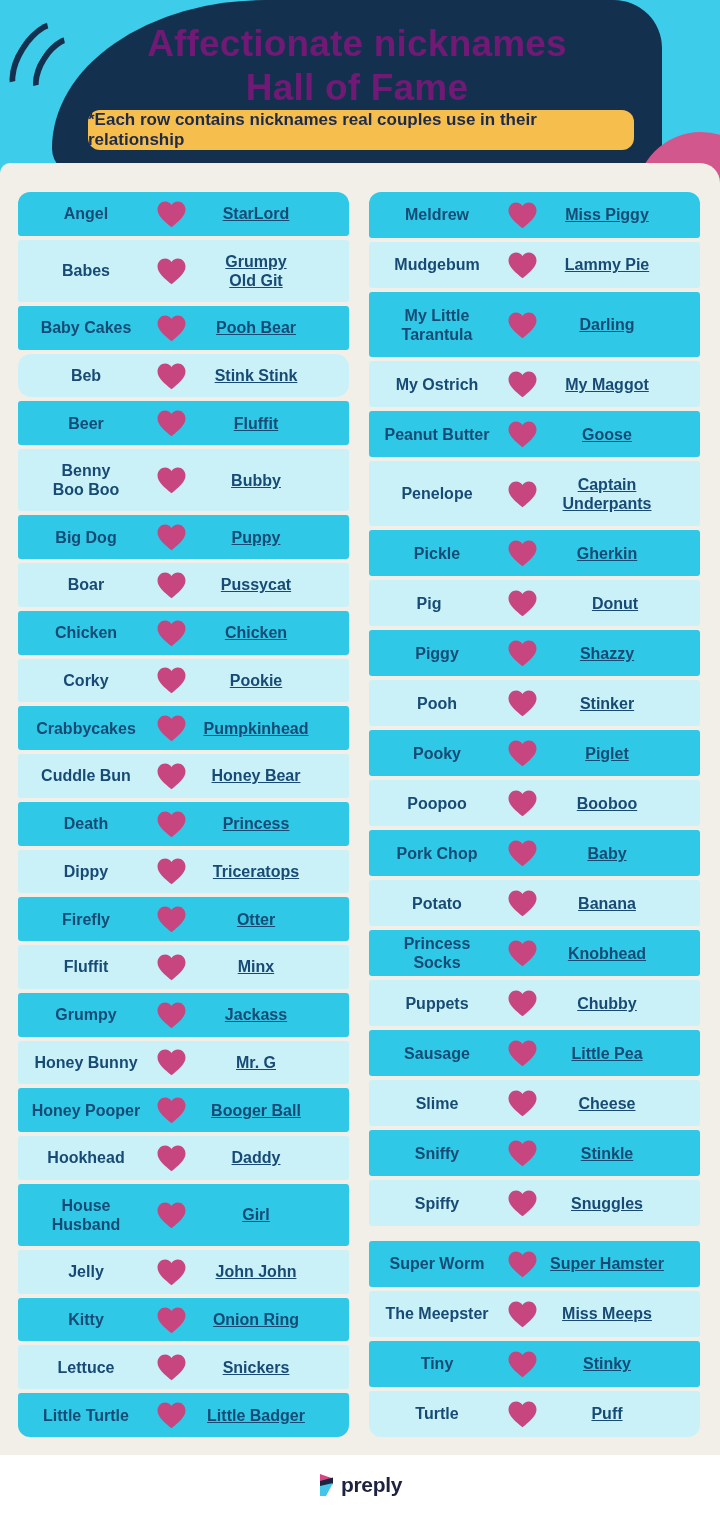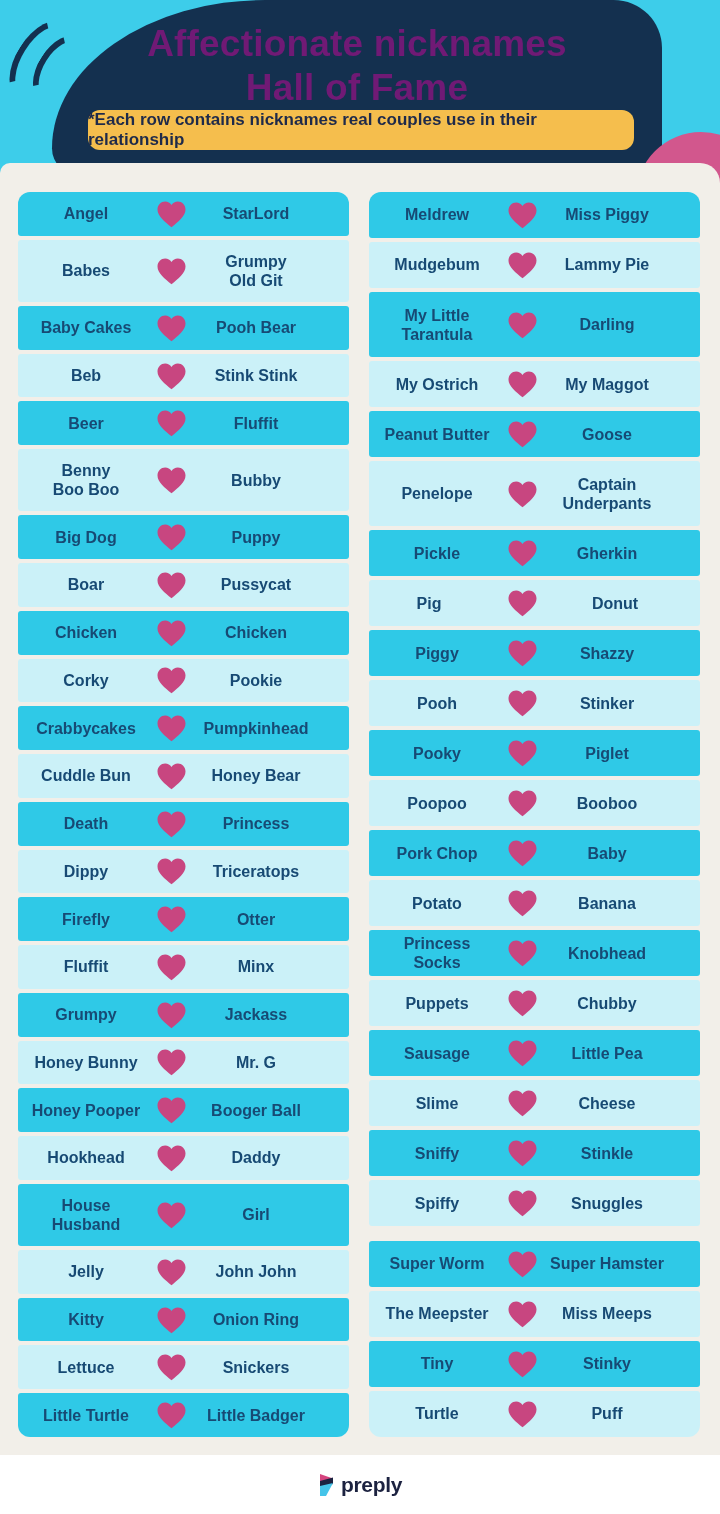--- a/index.html
+++ b/index.html
@@ -34,21 +34,21 @@
         display:flex; gap:20px;}
   .col{flex:1 1 0; display:flex; flex-direction:column; gap:4px; height:100%;}
   .row{display:flex; align-items:center; min-height:0; border-radius:3px;
         background:var(--c-row-light,#CBF1F8);}
   .col .row:nth-child(odd){background:var(--c-row-dark,#2FC9E7);}
   .col .row:first-child{border-radius:12px 12px 3px 3px;}
   .col .row:last-child{border-radius:3px 3px 12px 12px;}
   .cell{flex:1 1 0; text-align:center; color:var(--c-row-text,#174A74);
         font-size:16px; font-weight:700; line-height:19px; white-space:pre-line;}
   .cell-left{padding-left:11px;}
-  .cell-right{padding-right:36px;}
+  .cell-right{padding-right:36px;text-decoration:underline;}
   .heart{width:56px; display:flex; align-items:center; justify-content:center; flex:0 0 auto;}
   .heart svg{width:31px; height:28px; display:block;}
 
   
   .footer{position:absolute; left:0; bottom:0; width:720px; height:59px;
         background:var(--c-footer-white,#FFFFFF);
         display:flex; align-items:center; justify-content:center; gap:6px;}
   .brand-icon svg{display:block; width:17px; height:24px;}
   .brand-text{color:var(--c-brand-text,#1C2240); font-size:21px; font-weight:700;
         letter-spacing:-0.3px;}
@@ -96,21 +96,21 @@
           </div>
           <div class="row" style="flex: 1 1 0px;">
             <div class="cell cell-left">Baby Cakes</div>
             <div class="heart">
               <svg viewBox="0 0 32 29">
                 <path d="M16 28.2 C9 22.5 1.5 16.6 1.5 9.8 C1.5 5 5.2 1.6 9.4 1.6 C12.2 1.6 14.6 3 16 5.2 C17.4 3 19.8 1.6 22.6 1.6 C26.8 1.6 30.5 5 30.5 9.8 C30.5 16.6 23 22.5 16 28.2 Z" fill="var(--c-heart-pink,#C84680)"></path>
               </svg>
             </div>
             <div class="cell cell-right">Pooh Bear</div>
           </div>
-          <div class="row" style="flex: 1 1 0px;">
+          <div class="row" style="flex: 1 1 0px; border-radius: 13px;">
             <div class="cell cell-left">Beb</div>
             <div class="heart">
               <svg viewBox="0 0 32 29">
                 <path d="M16 28.2 C9 22.5 1.5 16.6 1.5 9.8 C1.5 5 5.2 1.6 9.4 1.6 C12.2 1.6 14.6 3 16 5.2 C17.4 3 19.8 1.6 22.6 1.6 C26.8 1.6 30.5 5 30.5 9.8 C30.5 16.6 23 22.5 16 28.2 Z" fill="var(--c-heart-pink,#C84680)"></path>
               </svg>
             </div>
             <div class="cell cell-right">Stink Stink</div>
           </div>
           <div class="row" style="flex: 1 1 0px;">
             <div class="cell cell-left">Beer</div>

